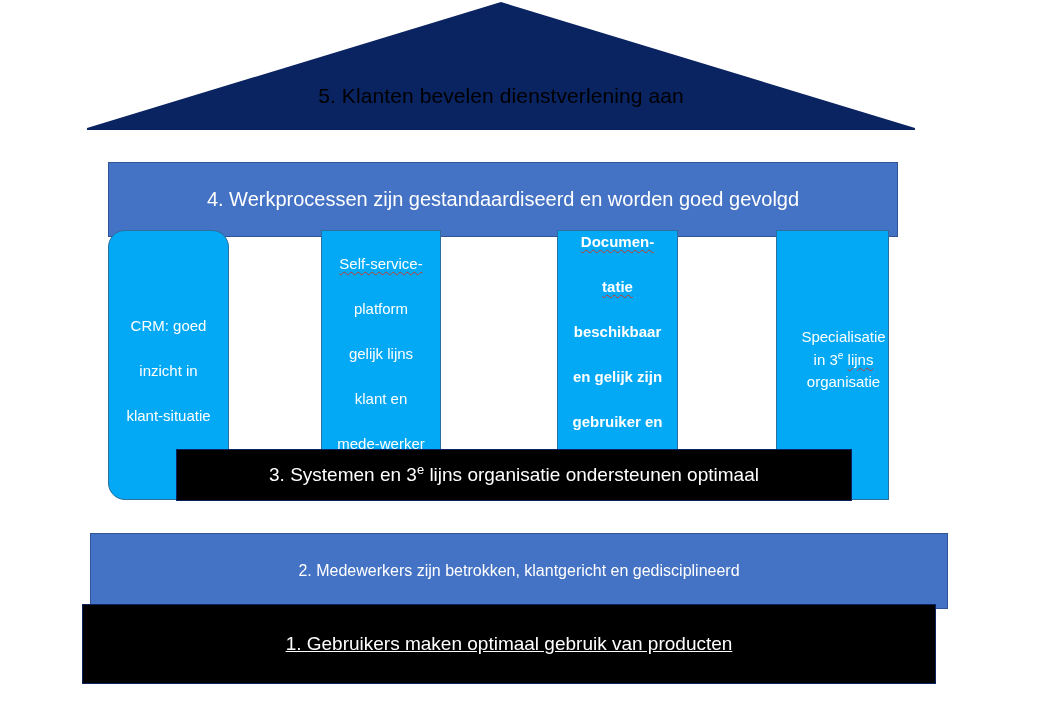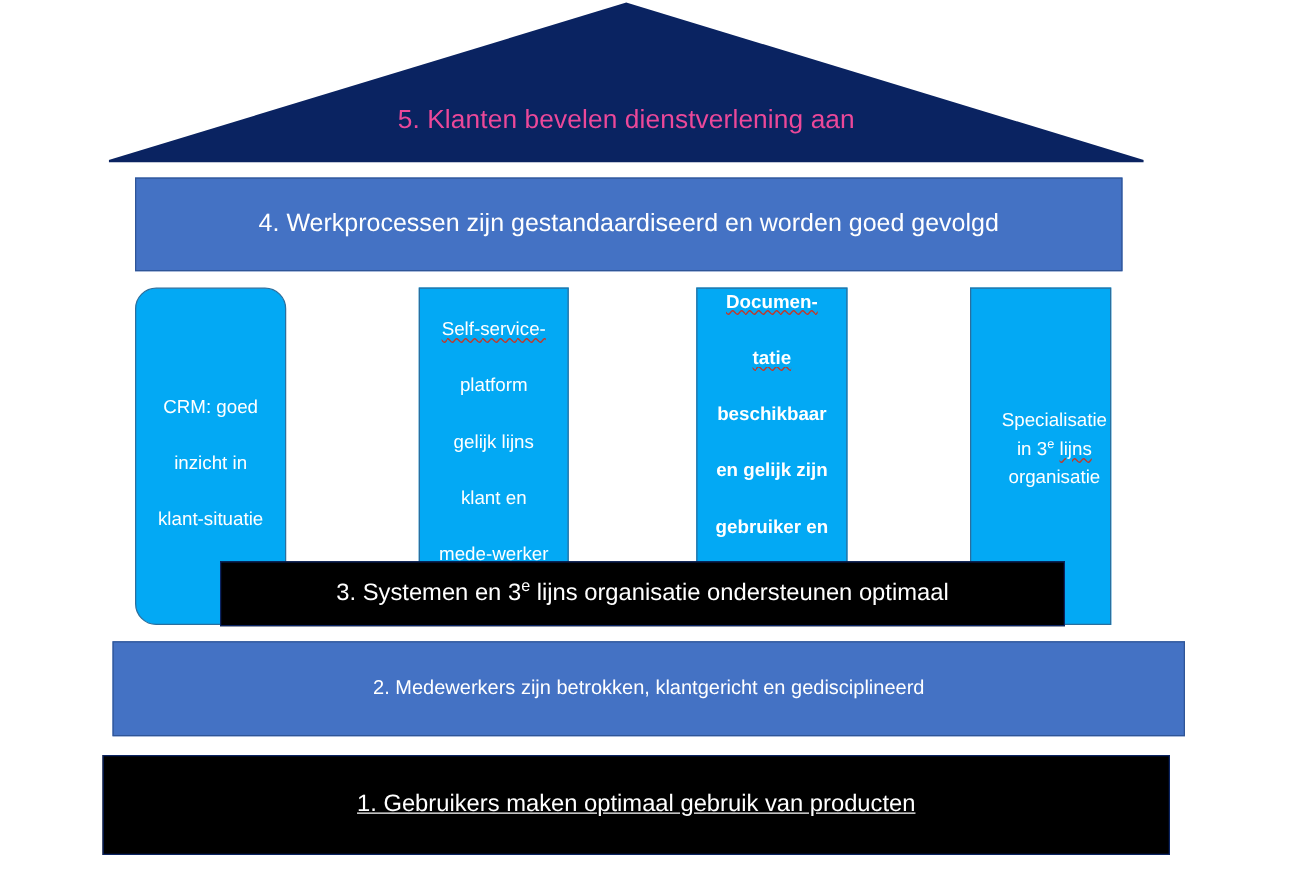--- a/index.html
+++ b/index.html
@@ -37,40 +37,40 @@
     position: absolute;
     left: 0;
     top: 0;
     width: 828px;
     height: 130px;
     display: flex;
     align-items: flex-end;
     justify-content: center;
     padding-bottom: 22px;
     box-sizing: border-box;
-    color: #ec4899;
+    color: #000000;
     font-size: 21px;
     letter-spacing: .1px;
     white-space: nowrap;
     pointer-events: none;
   }
 
   
   .band {
     position: absolute;
     box-sizing: border-box;
     display: flex;
     align-items: center;
     justify-content: center;
     color: #ffffff;
     text-align: center;
     border: 1px solid #2a4f86;
     line-height: 1.25;
   }
-  .band-mid   { background: #4472C4; border-color: #2f5597; }
+  .band-mid   { background: #4472C4; border-color: #2f5597; margin-top: 20px; }
   .band-navy  { background: #000000; border-color: #0A2361; }
 
   
   .bar4 {
     left: 108px;
     top: 142px;
     width: 790px;
     height: 75px;
     font-size: 20px;
   }
@@ -116,21 +116,21 @@
   }
   .pillar-text {
     color: #ffffff;
     font-size: 15px;
     line-height: 1.5;
     text-align: center;
     padding: 0 6px;
     white-space: pre-line;
   }
   .pillar-1 { left: 108px; width: 121px; border-radius: 17px; }
-  .pillar-2 { left: 335px; width: 120px; }
+  .pillar-2 { left: 321px; width: 120px; }
   .pillar-3 { left: 557px; width: 121px; }
   .pillar-4 { left: 776px; width: 113px; padding-left: 22px; }
 
   
   .pillar-1 .pillar-text { transform: translateY(-5px); }
   .pillar-2 .pillar-text { transform: translateY(-22px); }
   .pillar-3 .pillar-text { transform: translateY(-22px); font-weight: bold; }
   .pillar-4 .pillar-text { transform: translateY(-5px); }
 
   

